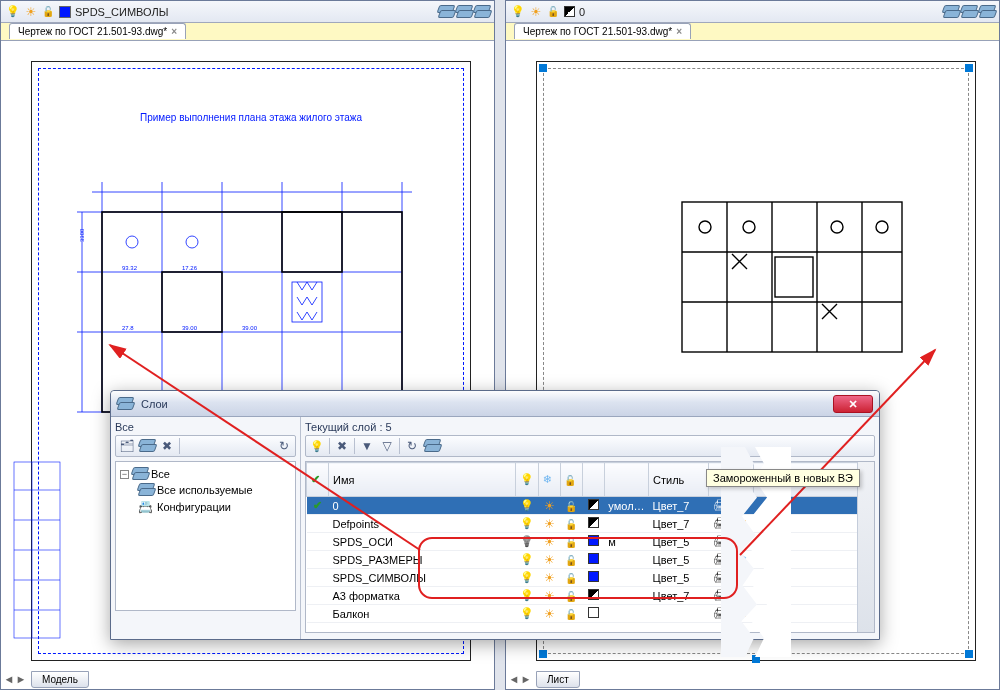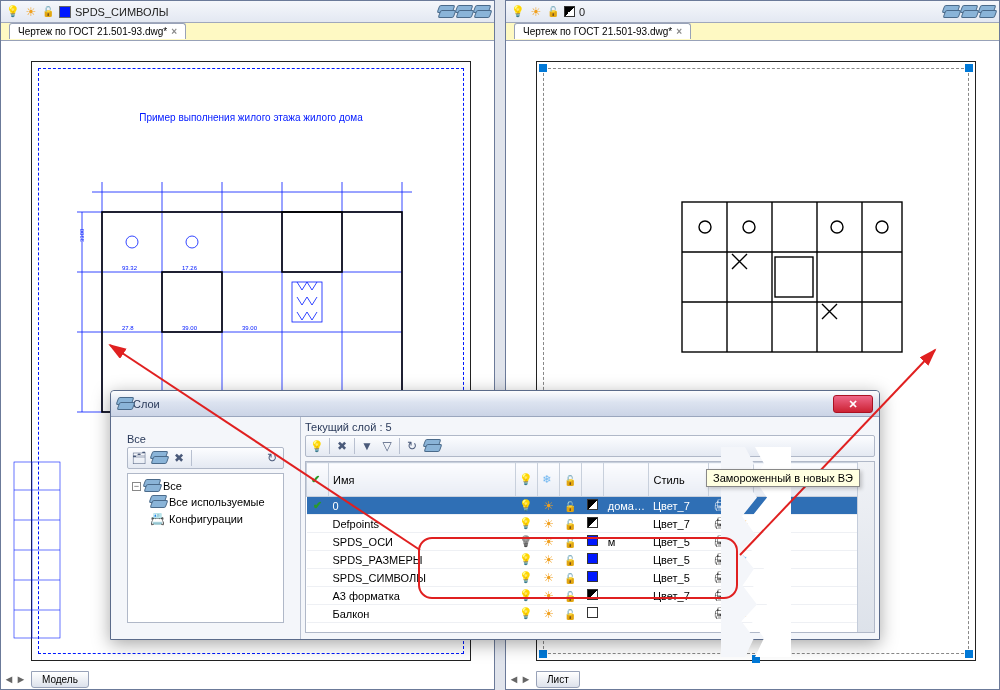--- a/index.html
+++ b/index.html
@@ -36,25 +36,25 @@
   .paper.right-paper { left:30px; top:20px; width:440px; height:600px; }
   .dashed-frame { position:absolute; border:1px dashed #999; }
   .select-handle { position:absolute; width:8px; height:8px; background:#0078d7; }
   
   .plan-title { color:#0018ff; font-size:10px; text-align:center; }
   .floorplan { position:absolute; }
   .floorplan svg { width:100%; height:100%; }
   
   .dialog { position:absolute; left:110px; top:390px; width:770px; height:250px; background:linear-gradient(#f4f6fa,#e8ecf2); border:1px solid #5b6b8a; border-radius:4px 4px 0 0; box-shadow:0 4px 18px rgba(0,0,0,0.35); }
   .dlg-title { height:26px; background:linear-gradient(#fdfdfe,#dce3f0 45%,#cbd4e6); border-bottom:1px solid #9aa6bd; border-radius:4px 4px 0 0; display:flex; align-items:center; padding:0 6px; }
-  .dlg-title-text { margin-left:0; color:#2a3a5a; font-weight:normal; }
+  .dlg-title-text { margin-left:8px; color:#2a3a5a; font-weight:normal; }
   .dlg-close { margin-left:auto; width:40px; height:18px; background:linear-gradient(#e68,#c23); border:1px solid #a12; border-radius:3px; color:#fff; text-align:center; line-height:16px; font-weight:bold; }
   
   .dlg-body { display:flex; height:calc(100% - 26px); }
-  .dlg-left { width:190px; border-right:1px solid #b8c0d0; padding:16px; background:#f4f6fa; }
+  .dlg-left { width:190px; border-right:1px solid #b8c0d0; padding:4px; background:#f4f6fa; }
   .dlg-right { flex:1; padding:4px; background:#f4f6fa; position:relative; }
   .panel-label { color:#2a3a5a; margin-bottom:2px; }
   .toolbar-strip { height:22px; background:linear-gradient(#fcfdff,#e4e9f2); border:1px solid #b0b8c8; border-radius:2px; display:flex; align-items:center; padding:0 3px; gap:4px; margin-bottom:4px; }
   .tb-sep { width:1px; height:16px; background:#b8c0d0; }
   .tb-icon { width:16px; height:16px; display:flex; align-items:center; justify-content:center; color:#4a5a7a; font-size:12px; }
   
   .tree { background:#fff; border:1px solid #b0b8c8; height:150px; padding:4px; font-size:11px; }
   .tree-node { display:flex; align-items:center; gap:3px; padding:1px 0; }
   .tree-indent { padding-left:18px; }
   .tree-box { width:9px; height:9px; border:1px solid #888; text-align:center; line-height:7px; font-size:9px; color:#555; }
@@ -101,21 +101,21 @@
   </div>
   <div class="tab-row">
     <div class="file-tab">
       <span>Чертеж по ГОСТ 21.501-93.dwg*</span>
       <span class="tab-x">×</span>
     </div>
   </div>
   <div class="drawing-area">
     <div class="paper left-paper">
       <div class="dashed-frame" style="left:6px;top:6px;right:6px;bottom:6px;border-color:#0018ff;"></div>
-      <div class="plan-title" style="position:absolute;left:0;right:0;top:50px;">Пример выполнения жилого этажа жилого дома</div>
+      <div class="plan-title" style="position:absolute;left:0;right:0;top:50px;">Пример выполнения плана этажа жилого этажа</div>
       <div class="floorplan" style="left:40px;top:110px;width:360px;height:280px;">
         <svg viewBox="0 0 360 280">
           <g stroke="#0018ff" stroke-width="0.8" fill="none">
             <rect x="30" y="40" width="300" height="200"></rect>
             <line x1="30" y1="100" x2="330" y2="100"></line>
             <line x1="30" y1="160" x2="330" y2="160"></line>
             <line x1="90" y1="40" x2="90" y2="240"></line>
             <line x1="150" y1="40" x2="150" y2="240"></line>
             <line x1="210" y1="40" x2="210" y2="240"></line>
             <line x1="270" y1="40" x2="270" y2="240"></line>
@@ -298,21 +298,21 @@
           </tr>
             </thead>
           <tbody id="grid-body">
               <tr class="selected">
                 <td class="check-col"><span class="green-check"></span></td>
                 <td>0</td>
                 <td class="icon-col"><span class="bulb-on"></span></td>
                 <td class="icon-col"><span class="sun-on"></span></td>
                 <td class="icon-col"><span class="lock-icon"></span></td>
                 <td class="icon-col"><span class="diag-sq"></span></td>
-                <td>дома…</td>
+                <td>умол…</td>
                 <td>Цвет_7</td>
                 <td class="icon-col"><span class="print-icon"></span></td>
                 <td class="icon-col"><span class="snow-icon"></span></td>
                 <td></td>
               </tr>
               <tr>
                 <td class="check-col"></td>
                 <td>Defpoints</td>
                 <td class="icon-col"><span class="bulb-on"></span></td>
                 <td class="icon-col"><span class="sun-on"></span></td>

